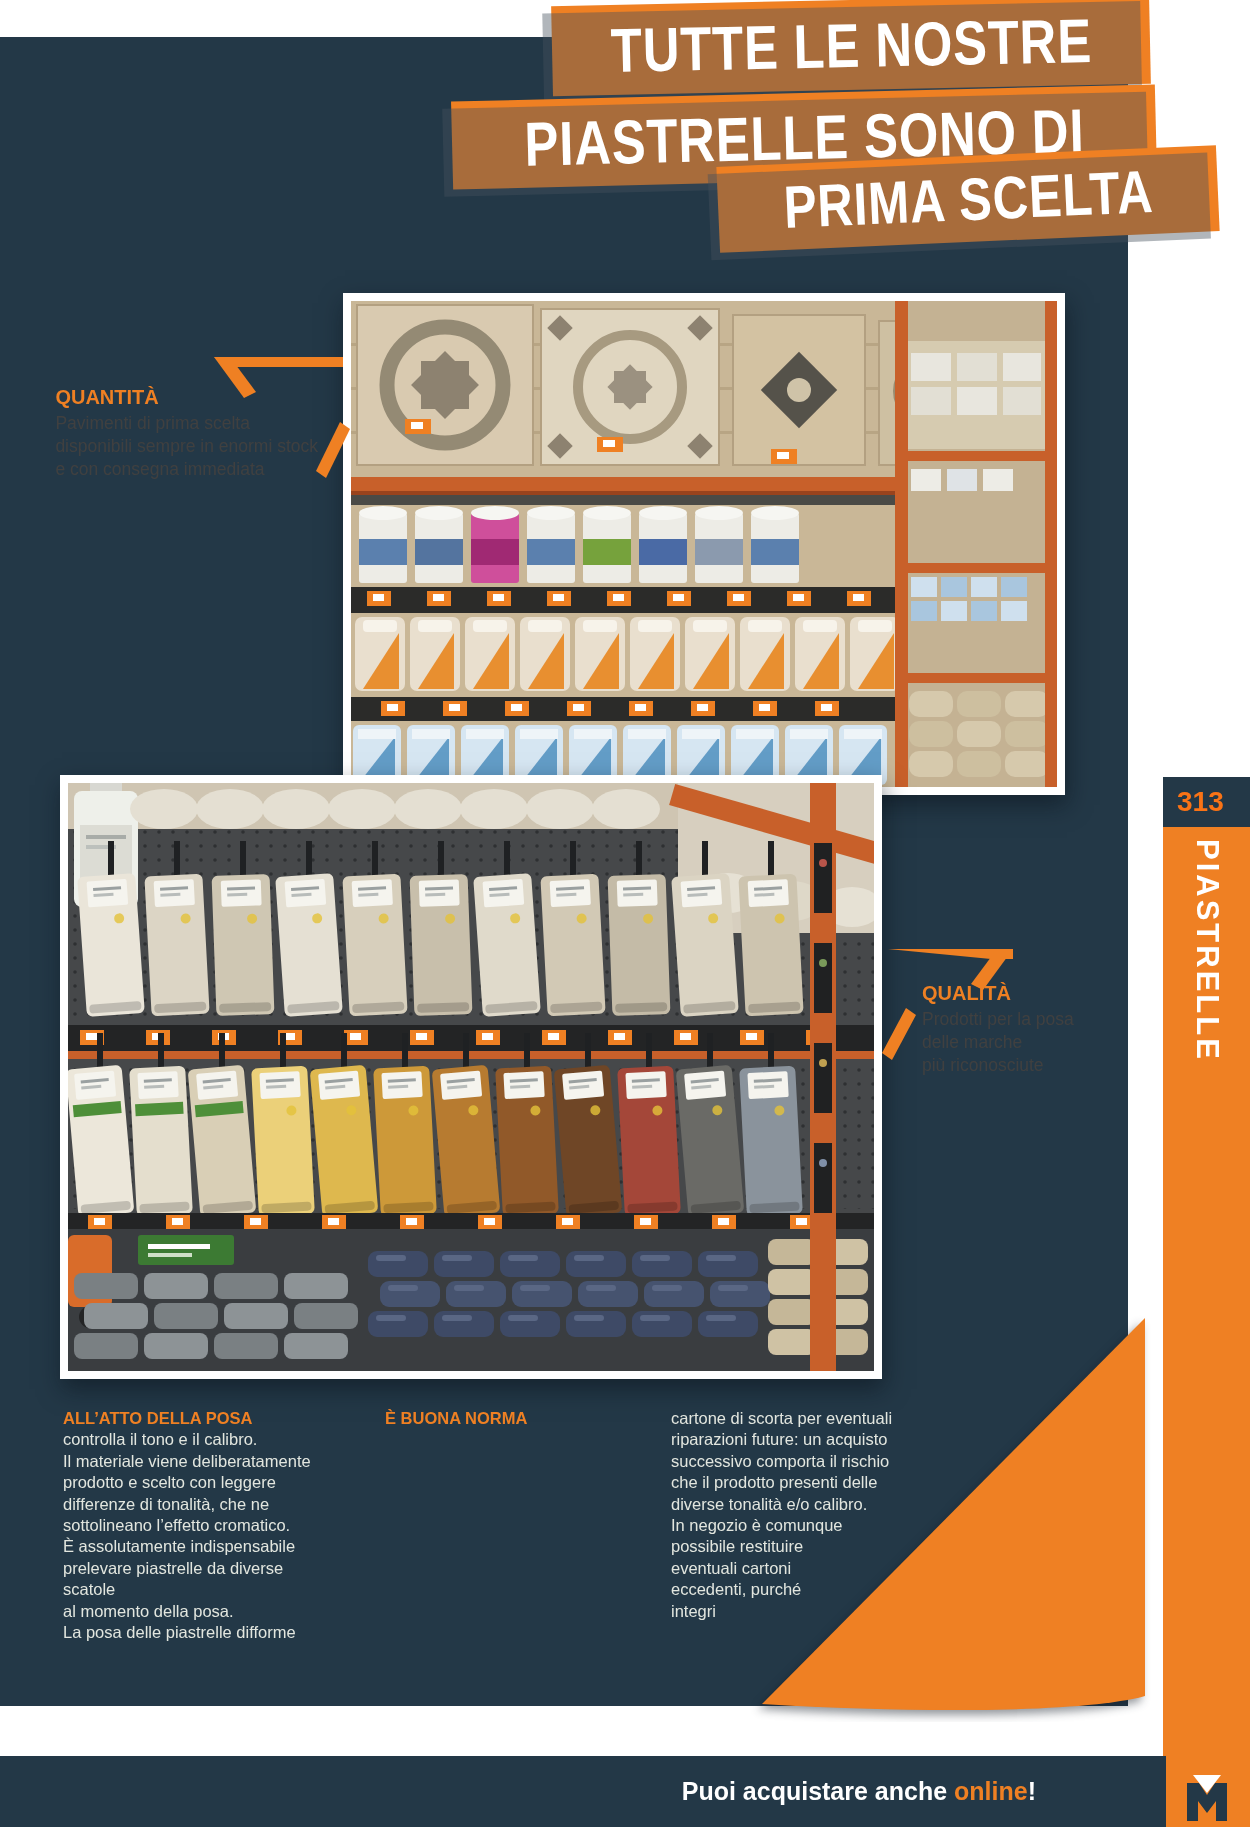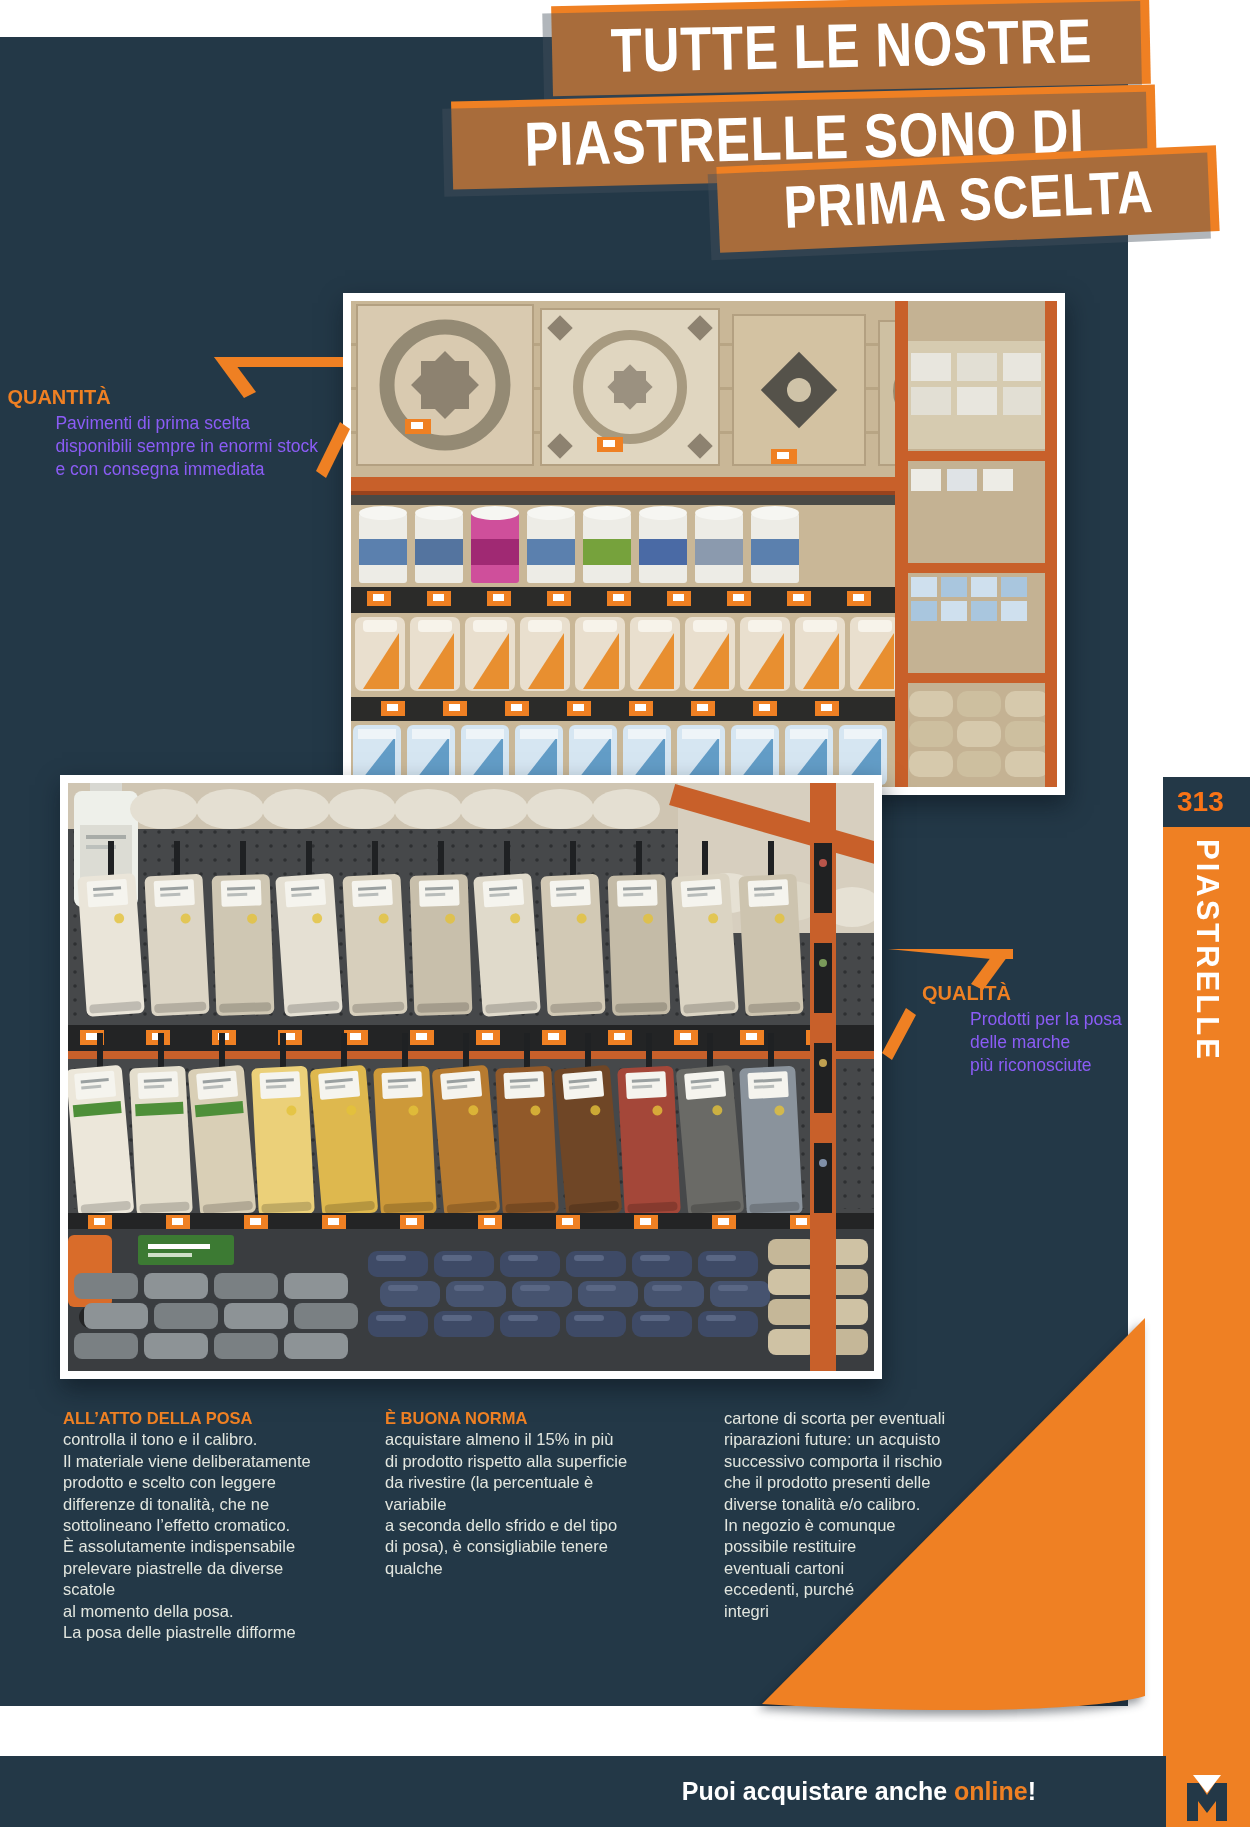--- a/index.html
+++ b/index.html
@@ -20,21 +20,21 @@
 
   
   .photo{position:absolute;background:#fff;padding:8px;box-shadow:2px 10px 22px rgba(8,16,24,.5);}
   .photo-tiles{left:343px;top:293px;width:722px;height:502px;z-index:2;}
   .photo-grout{left:60px;top:775px;width:822px;height:604px;z-index:3;}
   .photo svg{display:block;}
 
   
   .callout{position:absolute;z-index:4;}
   .callout .title{color:var(--orange);font-weight:bold;font-size:20px;margin-bottom:3px;}
-  .callout .line{color:#8b5cf6;font-size:17.5px;line-height:23px;margin-left:48px;}
+  .callout .line{color:#404040;font-size:17.5px;line-height:23px;}
   .callout-quantity{right:932px;top:386px;text-align:left;white-space:nowrap;}
   .callout-quality{left:922px;top:982px;text-align:left;white-space:nowrap;}
   .callout-svg{position:absolute;z-index:4;}
 
   
   .col{position:absolute;top:1408px;width:272px;z-index:4;font-size:16.5px;line-height:21.4px;}
   .block{white-space:pre-line;}
   .block.heading{color:var(--orange);font-weight:bold;}
   .block.heading:not(:first-child){margin-top:33px;}
   .block.text{color:#e2e6df;}
@@ -703,27 +703,22 @@
 prodotto e scelto con leggere
 differenze di tonalità, che ne
 sottolineano l’effetto cromatico.
 È assolutamente indispensabile
 prelevare piastrelle da diverse scatole
 al momento della posa.
 La posa delle piastrelle difforme</div>
   </div>
 <div class="col" style="left:385px">
     <div class="block heading">È BUONA NORMA</div>
-    <div class="block text">acquistare almeno il 15% in più
-di prodotto rispetto alla superficie
-da rivestire (la percentuale è variabile
-a seconda dello sfrido e del tipo
-di posa), è consigliabile tenere qualche</div>
   </div>
-<div class="col" style="left:724px">
+<div class="col" style="left:671px">
     <div class="block text">cartone di scorta per eventuali
 riparazioni future: un acquisto
 successivo comporta il rischio
 che il prodotto presenti delle
 diverse tonalità e/o calibro.
 In negozio è comunque
 possibile restituire
 eventuali cartoni
 eccedenti, purché
 integri</div>

